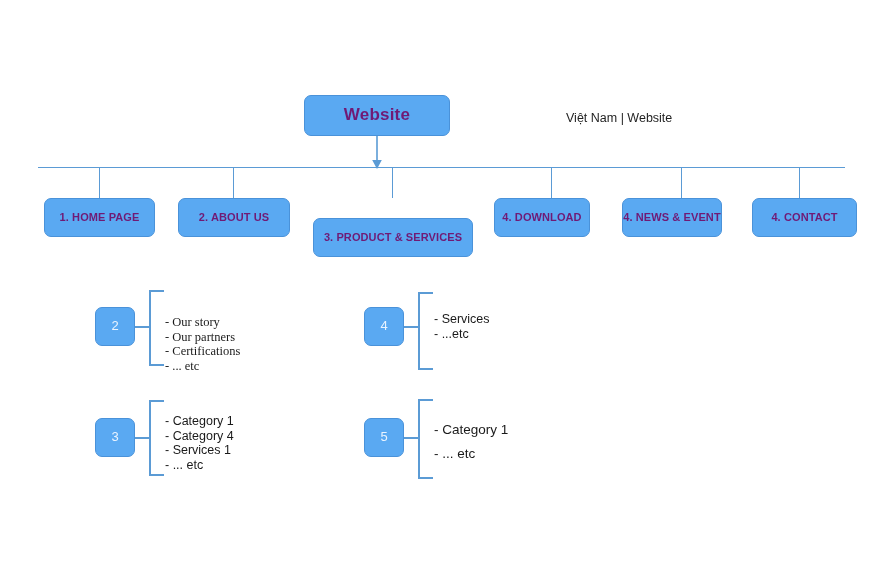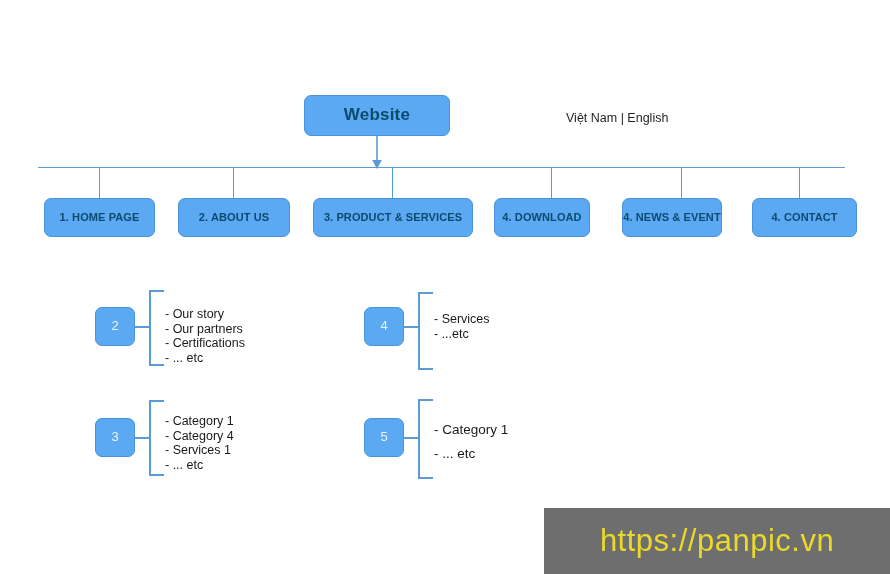--- a/index.html
+++ b/index.html
@@ -21,21 +21,21 @@
     inset: 0;
   }
 
   
   .node {
     position: absolute;
     box-sizing: border-box;
     background: #5aa9f2;
     border: 1px solid #4a92d9;
     border-radius: 7px;
-    color: #0c4a6e;
+    color: #701a75;
     display: flex;
     align-items: center;
     justify-content: center;
     text-align: center;
     line-height: 1.1;
     white-space: nowrap;
   }
 
   
   .node-root {
@@ -173,52 +173,52 @@
     white-space: nowrap;
   }
 </style>
 </head>
 <body>
 
 <div id="canvas">
 
   <div class="node node-root">Website</div>
 
-  <div class="locale">Việt Nam | English</div>
+  <div class="locale">Việt Nam | Website</div>
 
   <svg class="root-arrow" viewBox="0 0 18 34" xmlns="http://www.w3.org/2000/svg">
     <line x1="9" y1="0" x2="9" y2="26" stroke="#5b9bd5" stroke-width="1.6"></line>
     <polygon points="9,33 4.2,24 13.8,24" fill="#5b9bd5"></polygon>
   </svg>
 
   <div class="hline bus"></div>
 
   <div id="nav-layer">
       <div class="vline drop" style="left: 99px;"></div>
       <div class="vline drop" style="left: 233px;"></div>
       <div class="vline drop" style="left: 392px;"></div>
       <div class="vline drop" style="left: 551px;"></div>
       <div class="vline drop" style="left: 681px;"></div>
       <div class="vline drop" style="left: 799px;"></div>
       <div class="node node-nav" style="left: 44px; width: 111px;">1. HOME PAGE</div>
       <div class="node node-nav" style="left: 178px; width: 112px;">2. ABOUT US</div>
-      <div class="node node-nav" style="left: 313px; width: 160px;">3. PRODUCT &amp; SERVICES</div>
+      <div class="node node-nav" style="left: 313px; width: 160px; margin-top: 20px;">3. PRODUCT &amp; SERVICES</div>
       <div class="node node-nav" style="left: 494px; width: 96px;">4. DOWNLOAD</div>
       <div class="node node-nav" style="left: 622px; width: 100px;">4. NEWS &amp; EVENT</div>
       <div class="node node-nav" style="left: 752px; width: 105px;">4. CONTACT</div>
     </div>
 
   <div id="group-layer">
       <div class="group" style="left: 95px; top: 307px;">
         <div class="node node-group" style="position: absolute; left: 0px; top: 0px;">2</div>
         <div class="stub"></div>
         <div class="spine" style="top: -17px; height: 74px;"></div>
         <div class="arm" style="top: -17px;"></div>
         <div class="arm" style="top: 57px;"></div>
-        <div class="items" style="top: 0px;">
+        <div class="items" style="top: 8px; font-family: Liberation Serif, serif;">
           <div>- Our story</div>
           <div>- Our partners</div>
           <div>- Certifications</div>
           <div>- ... etc</div>
         </div>
       </div>
       <div class="group" style="left: 364px; top: 307px;">
         <div class="node node-group" style="position: absolute; left: 0px; top: 0px;">4</div>
         <div class="stub"></div>
         <div class="spine" style="top: -15px; height: 76px;"></div>
@@ -248,17 +248,14 @@
         <div class="spine" style="top: -19px; height: 78px;"></div>
         <div class="arm" style="top: -19px;"></div>
         <div class="arm" style="top: 59px;"></div>
         <div class="items" style="top: 0px;">
           <div>- Category 1</div>
           <div>- ... etc</div>
         </div>
       </div>
     </div>
 
-  <div class="watermark">
-    <span>https://panpic.vn</span>
-  </div>
 
 </div>
 
 </body></html>

